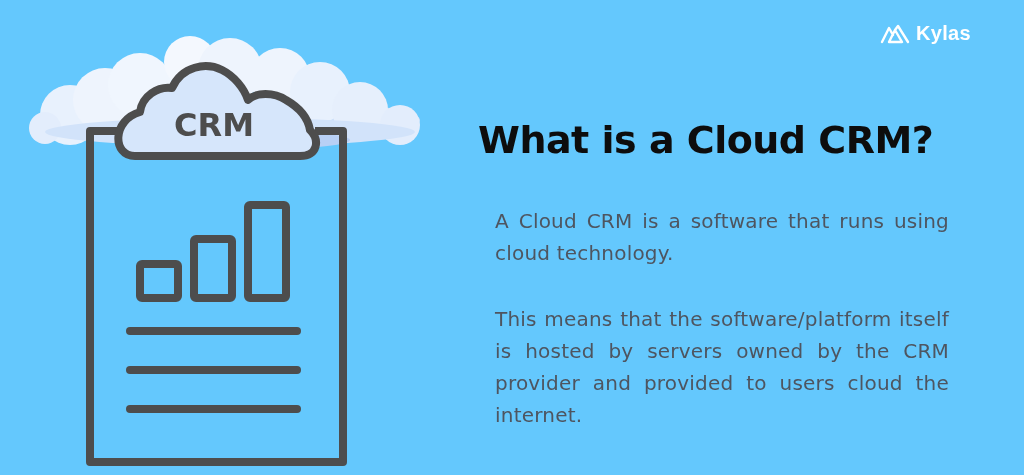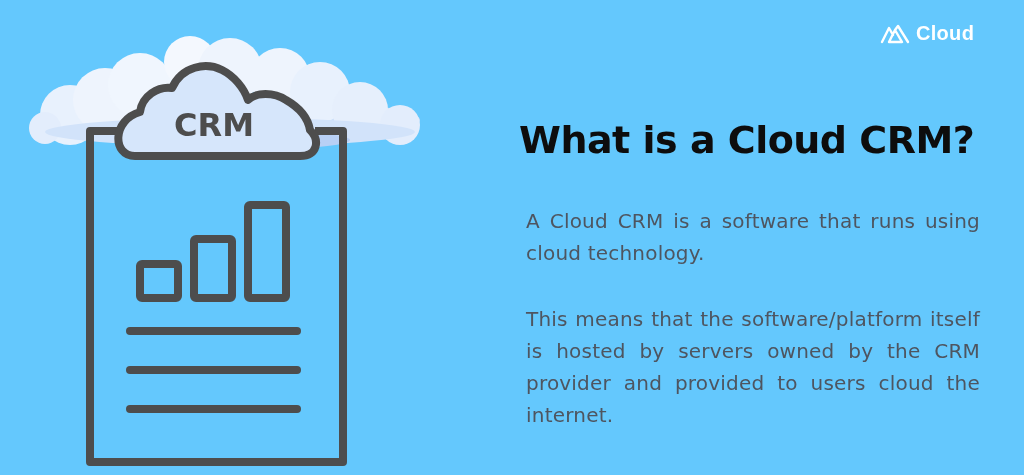--- a/index.html
+++ b/index.html
@@ -1,33 +1,33 @@
 <!DOCTYPE html>
 <html><head>
   <meta charset="utf-8">
   <style>
     html, body { margin:0; padding:0; }
     body { width:1024px; height:475px; overflow:hidden; background:#64c8fd; position:relative; font-family:"Liberation Sans", sans-serif; }
     .logo { position:absolute; left:880px; top:22px; display:flex; align-items:center; gap:6px; color:#fff; }
     .logo-text { font-size:20px; font-weight:bold; letter-spacing:0.3px; }
     .illus { position:absolute; left:0; top:0; }
-    .title { position:absolute; left:519px; top:118px; width:470px; font-size:38px; font-weight:bold; color:#0d0d0d; font-family:"DejaVu Sans", sans-serif; letter-spacing:-0.5px; }
-    .para { position:absolute; left:526px; width:454px; font-size:20px; line-height:32px; color:#4e5560; text-align:justify; font-family:"DejaVu Sans", sans-serif; font-weight:normal; letter-spacing:0.2px; }
+    .title { position:absolute; left:478px; top:118px; width:470px; font-size:38px; font-weight:bold; color:#0d0d0d; font-family:"DejaVu Sans", sans-serif; letter-spacing:-0.5px; }
+    .para { position:absolute; left:495px; width:454px; font-size:20px; line-height:32px; color:#4e5560; text-align:justify; font-family:"DejaVu Sans", sans-serif; font-weight:normal; letter-spacing:0.2px; }
     .p1 { top:205px; }
     .p2 { top:303px; }
     .crm-label { font-family:"DejaVu Sans", sans-serif; font-weight:bold; }
   </style>
 </head>
 <body>
 
 <div class="logo">
   <svg width="30" height="20" viewBox="0 0 30 20">
     <path d="M2 18 L9 4 L13 11 M9 18 L15 6 L22 18 Z M15 6 L18 2 L28 18" fill="none" stroke="#fff" stroke-width="2.4" stroke-linejoin="round" stroke-linecap="round"></path>
   </svg>
-  <span class="logo-text">Cloud</span>
+  <span class="logo-text">Kylas</span>
 </div>
 
 <svg class="illus" width="460" height="475" viewBox="0 0 460 475">
 
   <g>
     <ellipse cx="230" cy="120" rx="190" ry="22" fill="#c9ddf8"></ellipse>
     <circle cx="70" cy="115" r="30" fill="#e8f1fd"></circle>
     <circle cx="105" cy="100" r="32" fill="#eef4fd"></circle>
     <circle cx="140" cy="85" r="32" fill="#f0f6fe"></circle>
     <circle cx="190" cy="62" r="26" fill="#f4f8fe"></circle>

